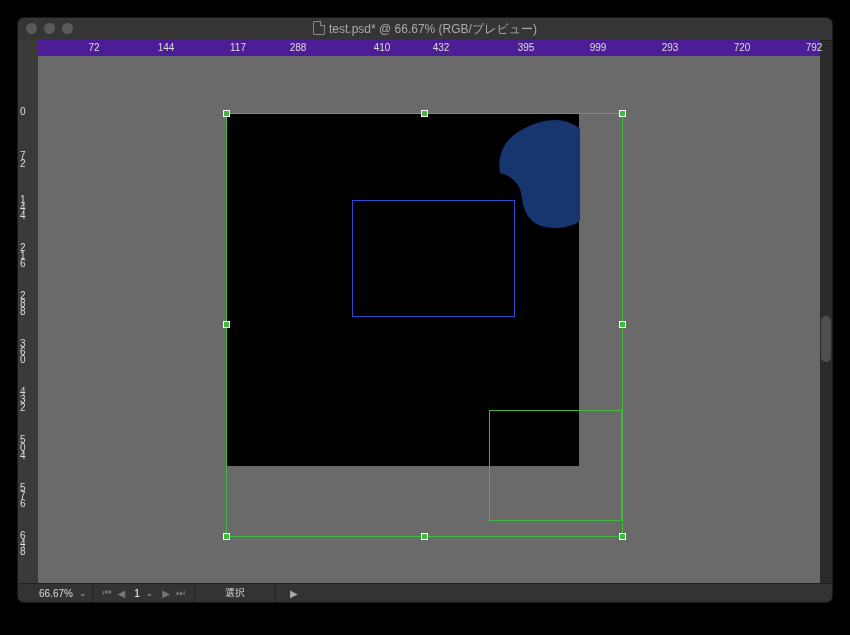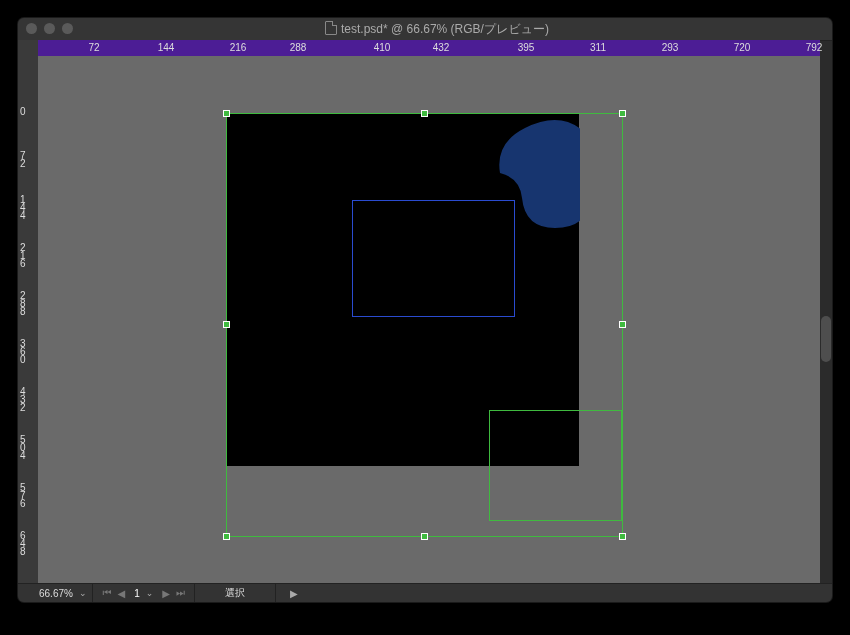--- a/index.html
+++ b/index.html
@@ -1,20 +1,20 @@
 <!DOCTYPE html>
 <html><head>
 <meta charset="utf-8">
 <style>
 html,body{margin:0;padding:0;width:850px;height:635px;background:#000;font-family:"Helvetica Neue",Arial,sans-serif;font-size:11px;color:#ccc;overflow:hidden;}
 .window{position:absolute;left:18px;top:18px;width:814px;height:584px;background:#2b2b2b;border-radius:6px;overflow:hidden;box-shadow:0 0 0 1px #1a1a1a;}
 .titlebar{position:absolute;left:0;top:0;width:100%;height:22px;background:#353535;border-bottom:1px solid #222;}
 .traffic{position:absolute;left:8px;top:5px;display:flex;gap:7px;}
 .traffic span{width:11px;height:11px;border-radius:50%;background:#5a5a5a;display:block;}
-.title{position:absolute;left:0;width:100%;text-align:center;top:3px;color:#aaa;font-size:12px;margin-left:12px;}
+.title{position:absolute;left:0;width:100%;text-align:center;top:3px;color:#aaa;font-size:12px;}
 .title .doc-icon{display:inline-block;width:10px;height:12px;border:1px solid #888;border-radius:1px;margin-right:4px;vertical-align:-2px;position:relative;}
 .title .doc-icon:after{content:"";position:absolute;right:-1px;top:-1px;width:4px;height:4px;background:#353535;border-left:1px solid #888;border-bottom:1px solid #888;}
 .ruler-h{position:absolute;left:20px;right:12px;top:22px;height:16px;background:#4c1d95;border-bottom:1px solid #222;}
 .ruler-h .lbl{position:absolute;top:2px;color:#ddd;font-size:10px;transform:translateX(-50%);}
 .ruler-v{position:absolute;left:0;top:38px;bottom:18px;width:20px;background:#3a3a3a;border-right:1px solid #222;}
 .ruler-v .lbl{position:absolute;left:2px;color:#ddd;font-size:10px;line-height:8px;transform:translateY(-50%);}
 .ruler-corner{position:absolute;left:0;top:22px;width:20px;height:16px;background:#3a3a3a;border-right:1px solid #222;border-bottom:1px solid #222;}
 .canvas-wrap{position:absolute;left:20px;top:38px;right:12px;bottom:18px;background:#6a6a6a;overflow:hidden;}
 .scroll-v{position:absolute;right:0;top:38px;bottom:18px;width:12px;background:#2b2b2b;}
 .scroll-thumb{position:absolute;right:1px;width:10px;height:46px;top:260px;background:#4e4e4e;border-radius:5px;}
@@ -49,26 +49,26 @@
     <div class="title">
       <span class="doc-icon"></span><span>test.psd* @ 66.67% (RGB/プレビュー)</span>
     </div>
   </div>
 
   <div class="ruler-corner"></div>
 
   <div class="ruler-h">
     <span class="lbl" style="left:56px">72</span>
     <span class="lbl" style="left:128px">144</span>
-    <span class="lbl" style="left:200px">216</span>
+    <span class="lbl" style="left:200px">117</span>
     <span class="lbl" style="left:260px">288</span>
     <span class="lbl" style="left:344px">410</span>
     <span class="lbl" style="left:403px">432</span>
     <span class="lbl" style="left:488px">395</span>
-    <span class="lbl" style="left:560px">311</span>
+    <span class="lbl" style="left:560px">999</span>
     <span class="lbl" style="left:632px">293</span>
     <span class="lbl" style="left:704px">720</span>
     <span class="lbl" style="left:776px">792</span>
   </div>
 
   <div class="ruler-v">
     <span class="lbl" style="top:56px">0</span>
     <span class="lbl" style="top:104px">7<br>2</span>
     <span class="lbl" style="top:152px">1<br>4<br>4</span>
     <span class="lbl" style="top:200px">2<br>1<br>6</span>

